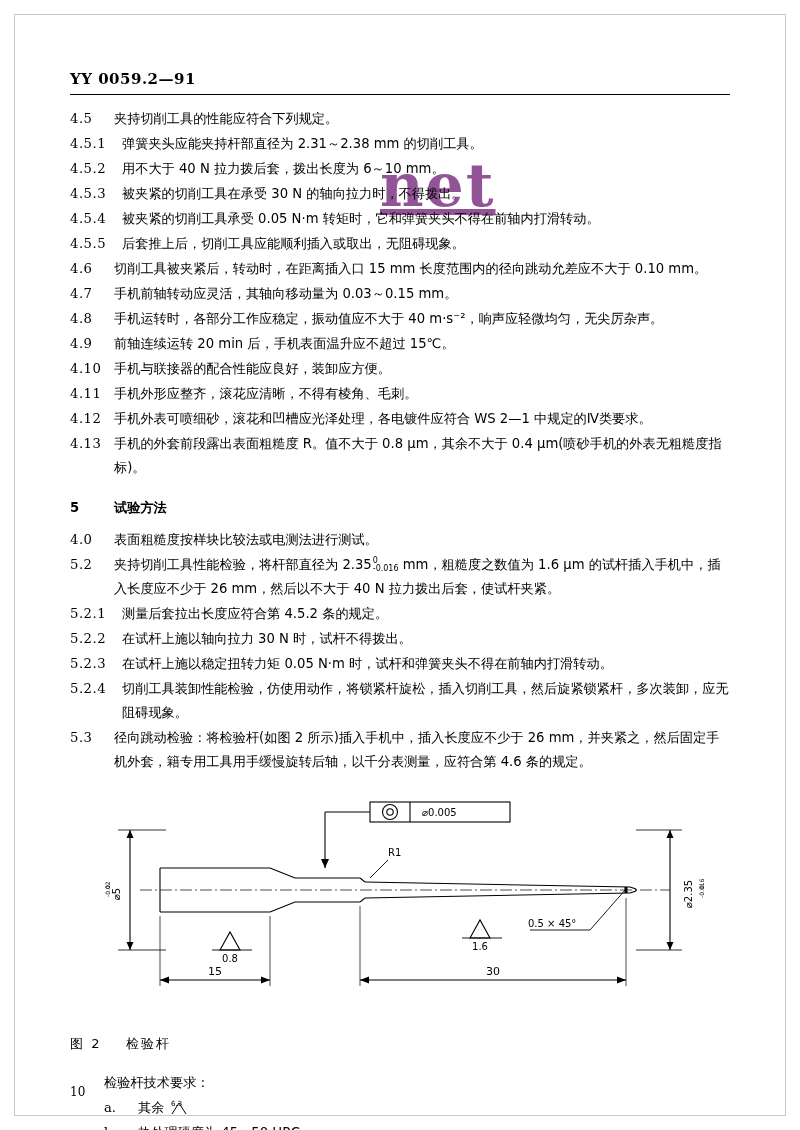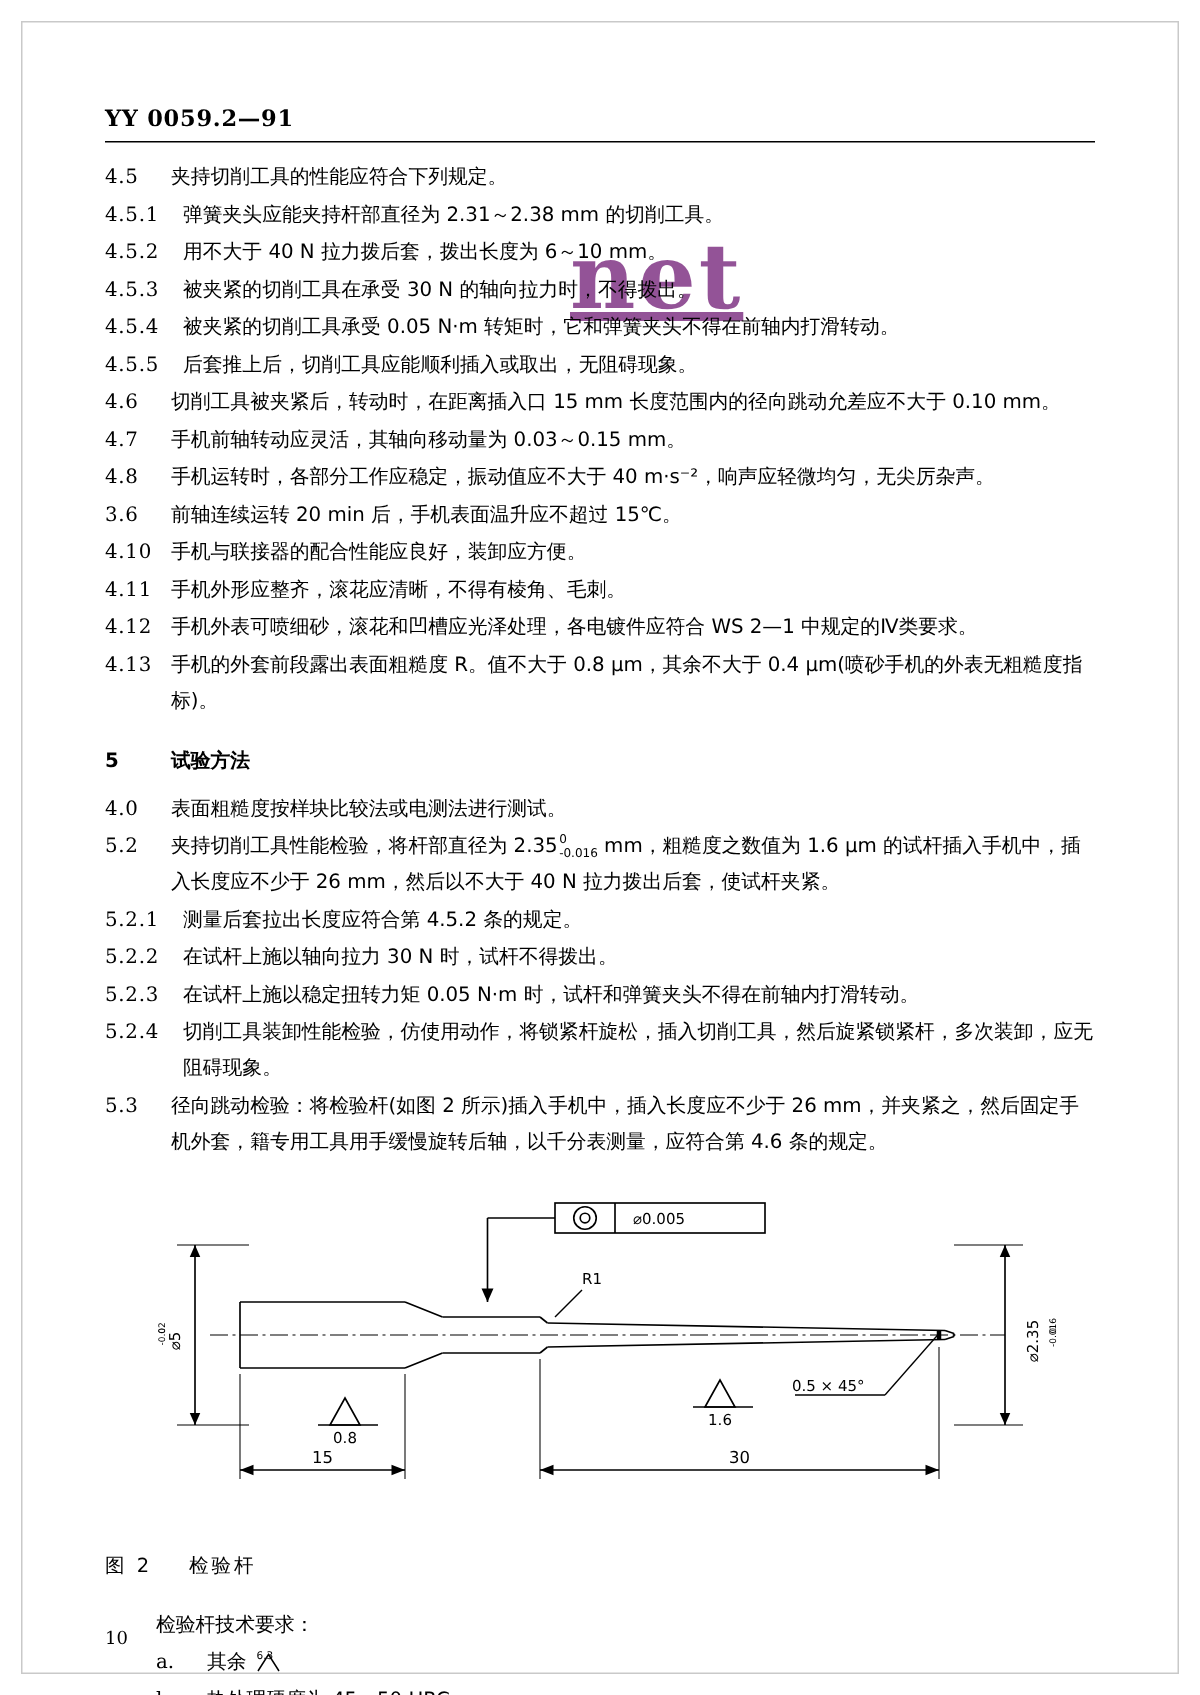--- a/index.html
+++ b/index.html
@@ -174,21 +174,21 @@
       </div>
       <div class="clause">
         <span class="num">4.7</span>
         <span class="txt">手机前轴转动应灵活，其轴向移动量为 0.03～0.15 mm。</span>
       </div>
       <div class="clause">
         <span class="num">4.8</span>
         <span class="txt">手机运转时，各部分工作应稳定，振动值应不大于 40 m·s⁻²，响声应轻微均匀，无尖厉杂声。</span>
       </div>
       <div class="clause">
-        <span class="num">3.6</span>
+        <span class="num">4.9</span>
         <span class="txt">前轴连续运转 20 min 后，手机表面温升应不超过 15℃。</span>
       </div>
       <div class="clause">
         <span class="num">4.10</span>
         <span class="txt">手机与联接器的配合性能应良好，装卸应方便。</span>
       </div>
       <div class="clause">
         <span class="num">4.11</span>
         <span class="txt">手机外形应整齐，滚花应清晰，不得有棱角、毛刺。</span>
       </div>

